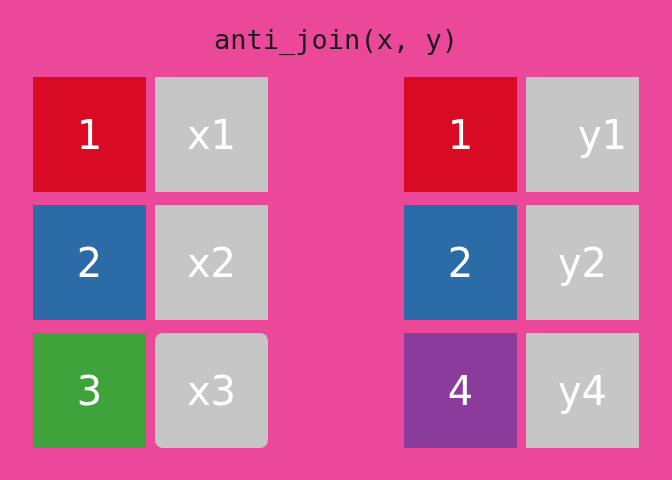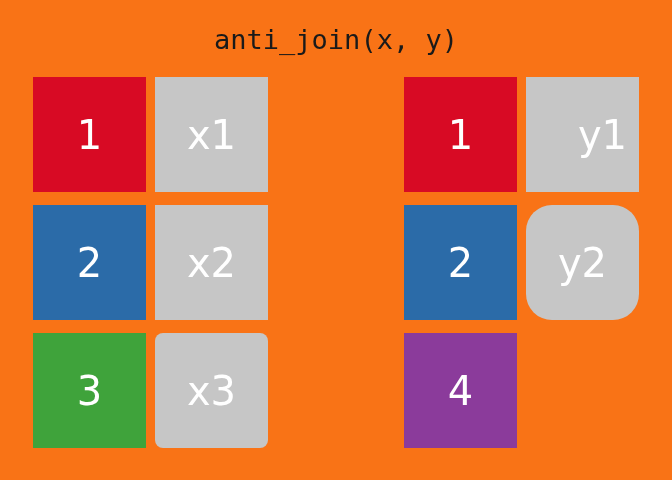--- a/index.html
+++ b/index.html
@@ -79,21 +79,21 @@
     color: #ffffff;
     font-weight: 400;
   }
 
   .key-cell .cell-label { }
   .value-cell .cell-label { }
 </style>
 </head>
 <body style="background-color: rgb(255, 255, 255);">
 
-<div id="diagram" style="background-color: #f97316;">
+<div id="diagram" style="background-color: #ec4899;">
 
   <div id="title" style="color: rgb(26, 26, 26);">anti_join(x, y)</div>
 
   <div class="table-group" id="table-x">
 
     <div class="row">
       <div class="cell key-cell" style="background-color: rgb(216, 10, 36);">
         <span class="cell-label" style="color: rgb(255, 255, 255);">1</span>
       </div>
       <div class="cell value-cell" style="background-color: rgb(198, 198, 198);">
@@ -129,26 +129,29 @@
       </div>
       <div class="cell value-cell" style="background-color: rgb(198, 198, 198);">
         <span class="cell-label" style="color: rgb(255, 255, 255); margin-left: 40px;">y1</span>
       </div>
     </div>
 
     <div class="row">
       <div class="cell key-cell" style="background-color: rgb(43, 107, 168);">
         <span class="cell-label" style="color: rgb(255, 255, 255);">2</span>
       </div>
-      <div class="cell value-cell" style="background-color: rgb(198, 198, 198); border-radius: 26px;">
+      <div class="cell value-cell" style="background-color: rgb(198, 198, 198);">
         <span class="cell-label" style="color: rgb(255, 255, 255);">y2</span>
       </div>
     </div>
 
     <div class="row">
       <div class="cell key-cell" style="background-color: rgb(139, 59, 155);">
         <span class="cell-label" style="color: rgb(255, 255, 255);">4</span>
       </div>
+      <div class="cell value-cell" style="background-color: rgb(198, 198, 198);">
+        <span class="cell-label" style="color: rgb(255, 255, 255);">y4</span>
+      </div>
     </div>
 
   </div>
 
 </div>
 
 </body></html>

